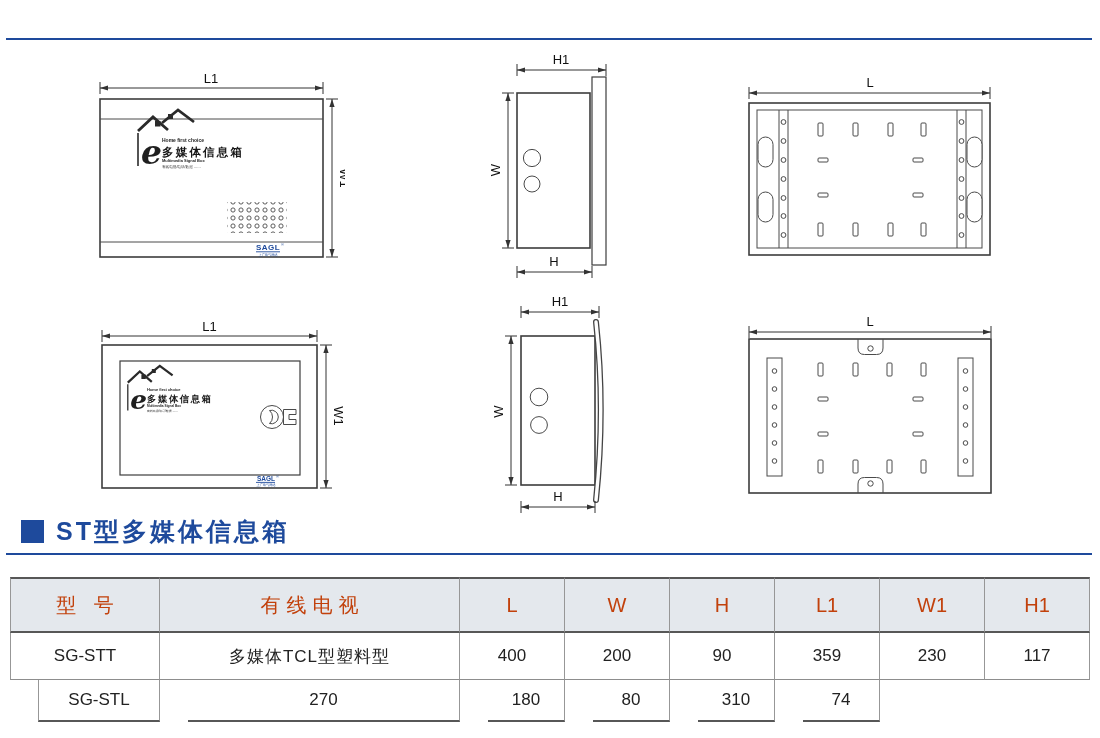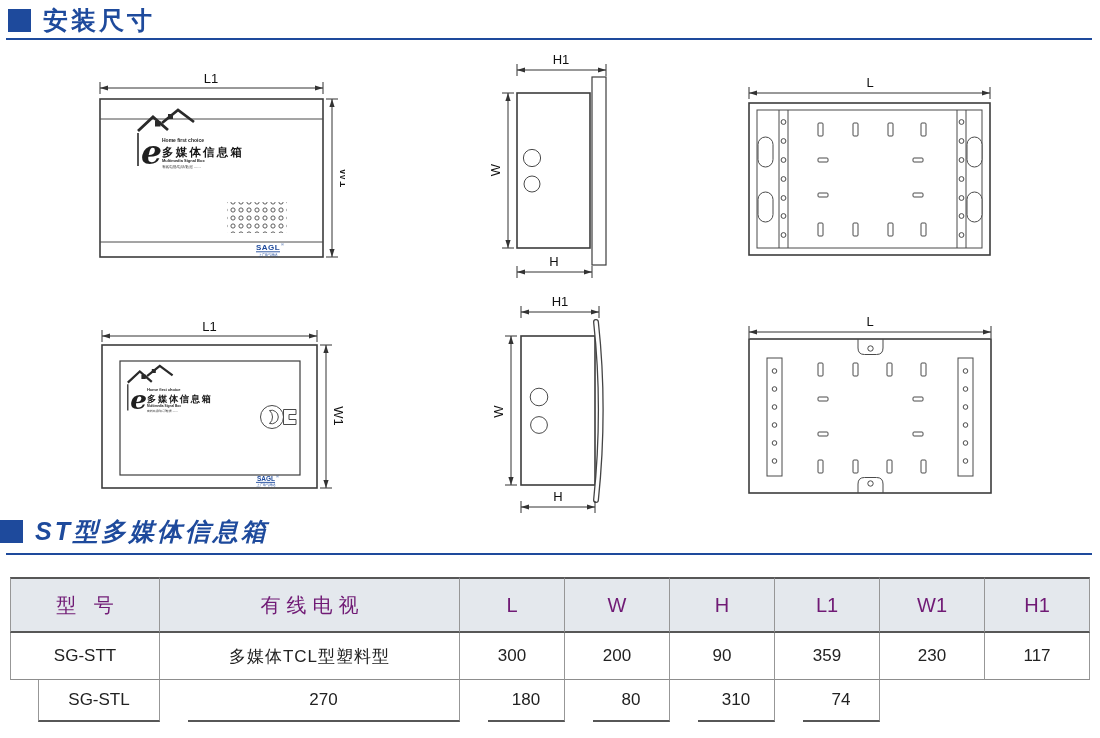--- a/index.html
+++ b/index.html
@@ -30,35 +30,31 @@
   .sagl-s{font-size:6.5px;font-weight:bold;fill:#1e4a9c;text-anchor:middle;}
   .saglr{font-size:4px;fill:#1e4a9c;}
   .saglsub{font-size:3.2px;fill:#1e4a9c;text-anchor:middle;}
   .saglline{stroke:#1e4a9c;stroke-width:.9;}
   
   .spec-table{position:absolute;left:10px;top:577px;display:grid;
               grid-template-columns:150px 300px 105px 105px 105px 105px 105px 105px;}
   .tcell{display:flex;align-items:center;justify-content:center;border-right:1px solid #979797;}
   .tcell.first{border-left:1px solid #979797;}
   .th{height:56px;background:#e4e8ed;border-top:2px solid #575757;border-bottom:2px solid #575757;
-      font-size:20px;color:#701a75;box-sizing:border-box;}
+      font-size:20px;color:#c2410c;box-sizing:border-box;}
   .th.cn{letter-spacing:6px;text-indent:6px;}
   .td{height:47px;background:#fff;font-size:17px;color:#222;border-bottom:1px solid #8d8d8d;box-sizing:border-box;}
   .td.cn{letter-spacing:1px;}
   .td.bot{height:42px;border-bottom:2px solid #575757;margin-left:28px;}
 </style>
 </head>
 <body>
 
 <div class="page">
 
-  <div class="sec-head" style="left:8px;top:8px;">
-    <div class="sec-square"></div>
-    <div class="sec-title">安装尺寸</div>
-  </div>
   <div class="sec-rule" style="top:38px;"></div>
 
   <svg class="drawing" style="left:85px;top:70px;" width="260" height="200" viewBox="0 0 260 200">
     <defs>
       <pattern id="vent" width="8" height="8" patternUnits="userSpaceOnUse">
         <circle cx="4" cy="4" r="2.1" fill="#fff" stroke="#4a4a4a" stroke-width="0.9"></circle>
       </pattern>
     </defs>
     <g class="dim">
       <line x1="15" y1="12" x2="15" y2="24"></line>
@@ -301,39 +297,39 @@
         <rect x="123" y="155" width="5" height="13" rx="1" class="detail"></rect>
       <rect x="157" y="155" width="5" height="13" rx="1" class="detail"></rect>
         <rect x="191" y="155" width="5" height="13" rx="1" class="detail"></rect>
       <rect x="88" y="92" width="10" height="4" rx="1" class="detail"></rect>
         <rect x="88" y="127" width="10" height="4" rx="1" class="detail"></rect>
       <rect x="183" y="92" width="10" height="4" rx="1" class="detail"></rect>
         <rect x="183" y="127" width="10" height="4" rx="1" class="detail"></rect>
     </g>
   </svg>
 
-  <div class="sec-head" style="left:0;top:519px;font-style:italic;">
+  <div class="sec-head" style="left:21px;top:519px;">
     <div class="sec-square"></div>
     <div class="sec-title">ST型多媒体信息箱</div>
   </div>
   <div class="sec-rule" style="top:553px;"></div>
 
   <div class="spec-table">
     <div class="tcell th cn first">型 号</div>
     <div class="tcell th cn">有线电视</div>
     <div class="tcell th">L</div>
     <div class="tcell th">W</div>
     <div class="tcell th">H</div>
     <div class="tcell th">L1</div>
     <div class="tcell th">W1</div>
     <div class="tcell th">H1</div>
 
     <div class="tcell td first">SG-STT</div>
     <div class="tcell td cn">多媒体TCL型塑料型</div>
-    <div class="tcell td">300</div>
+    <div class="tcell td">400</div>
     <div class="tcell td">200</div>
     <div class="tcell td">90</div>
     <div class="tcell td">359</div>
     <div class="tcell td">230</div>
     <div class="tcell td">117</div>
 
     <div class="tcell td bot first">SG-STL</div>
     <div class="tcell td bot">270</div>
     <div class="tcell td bot">180</div>
     <div class="tcell td bot">80</div>

